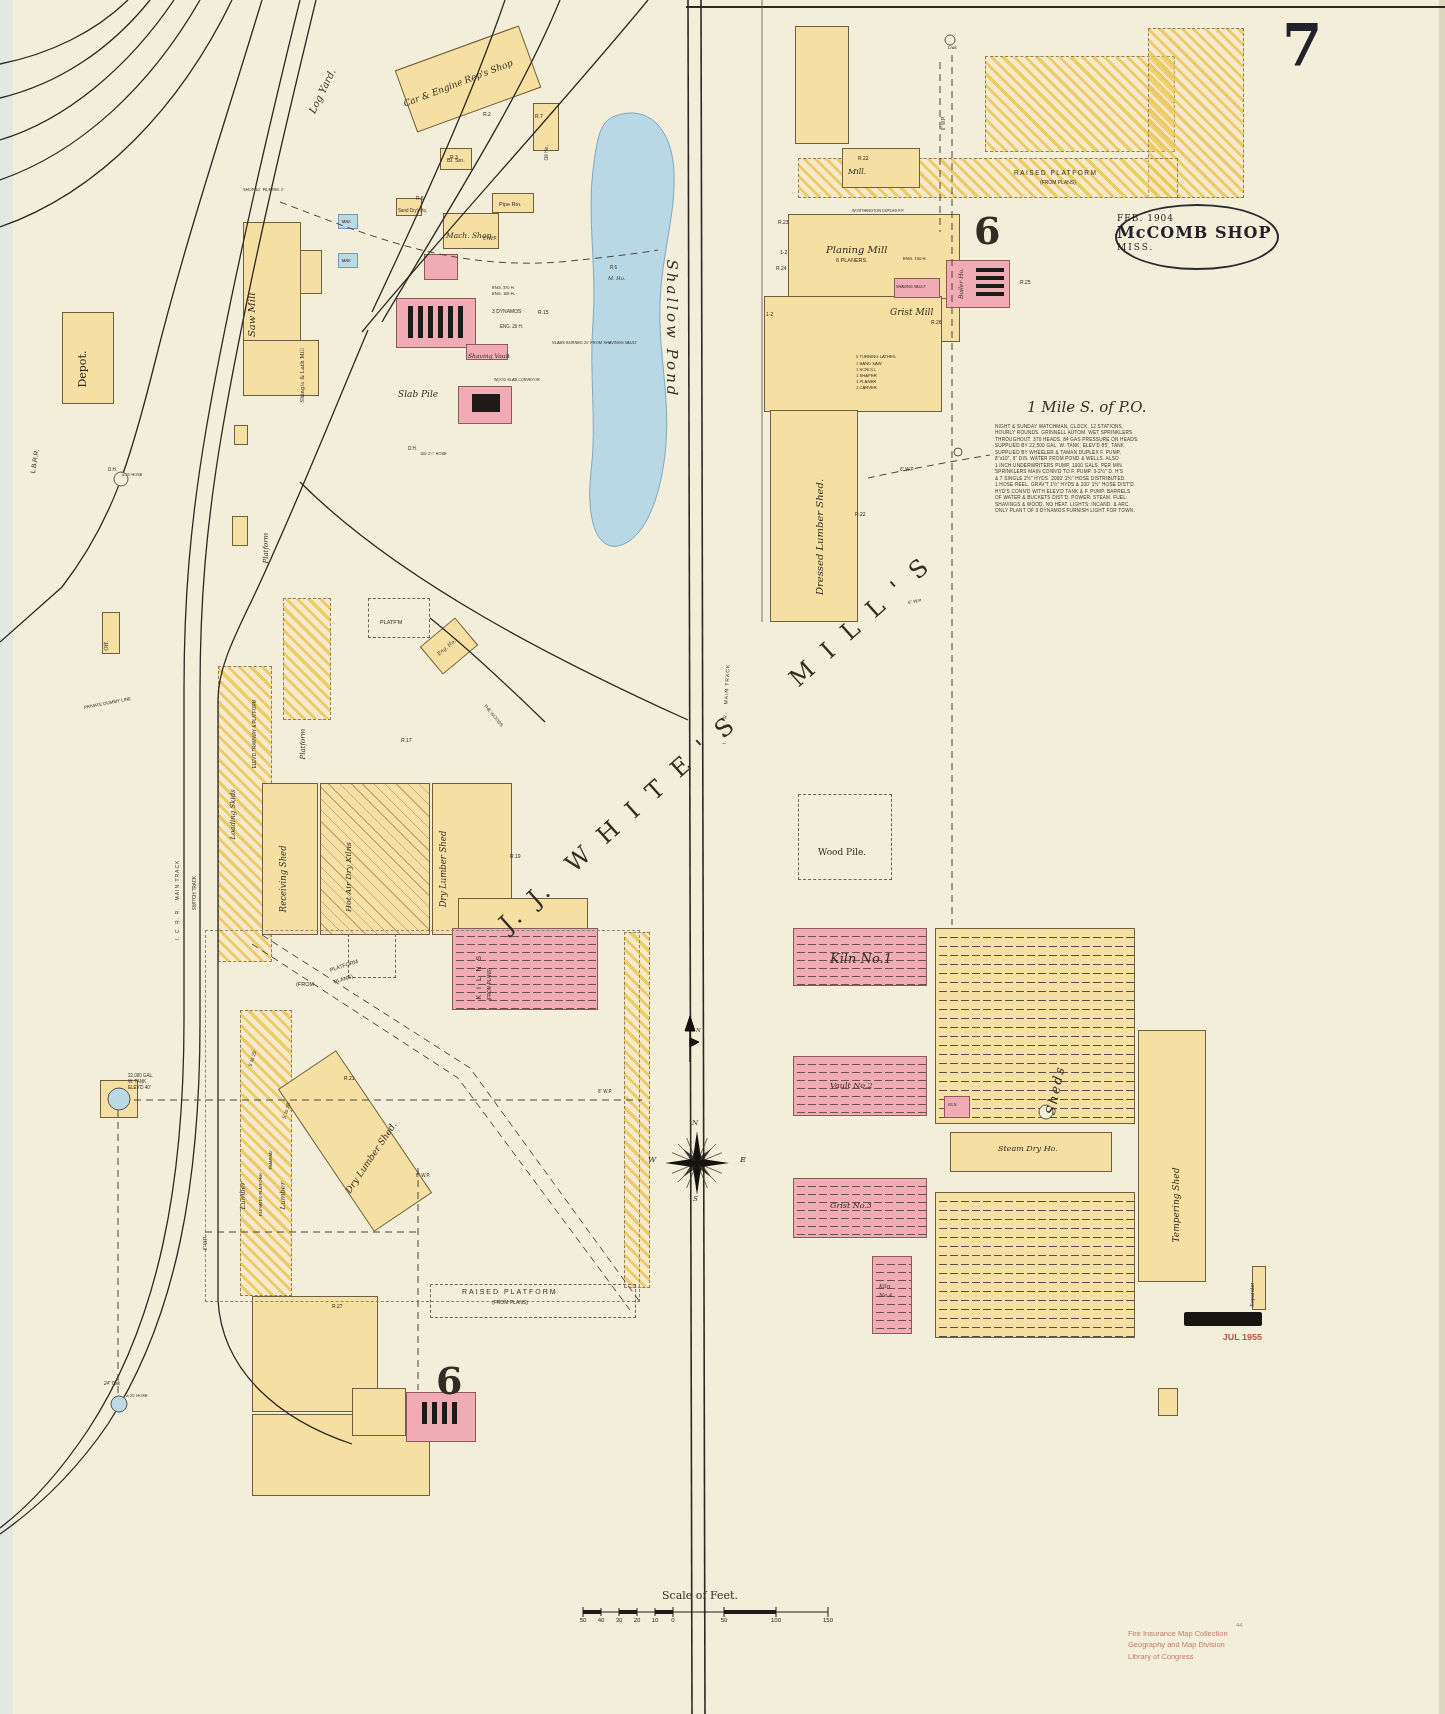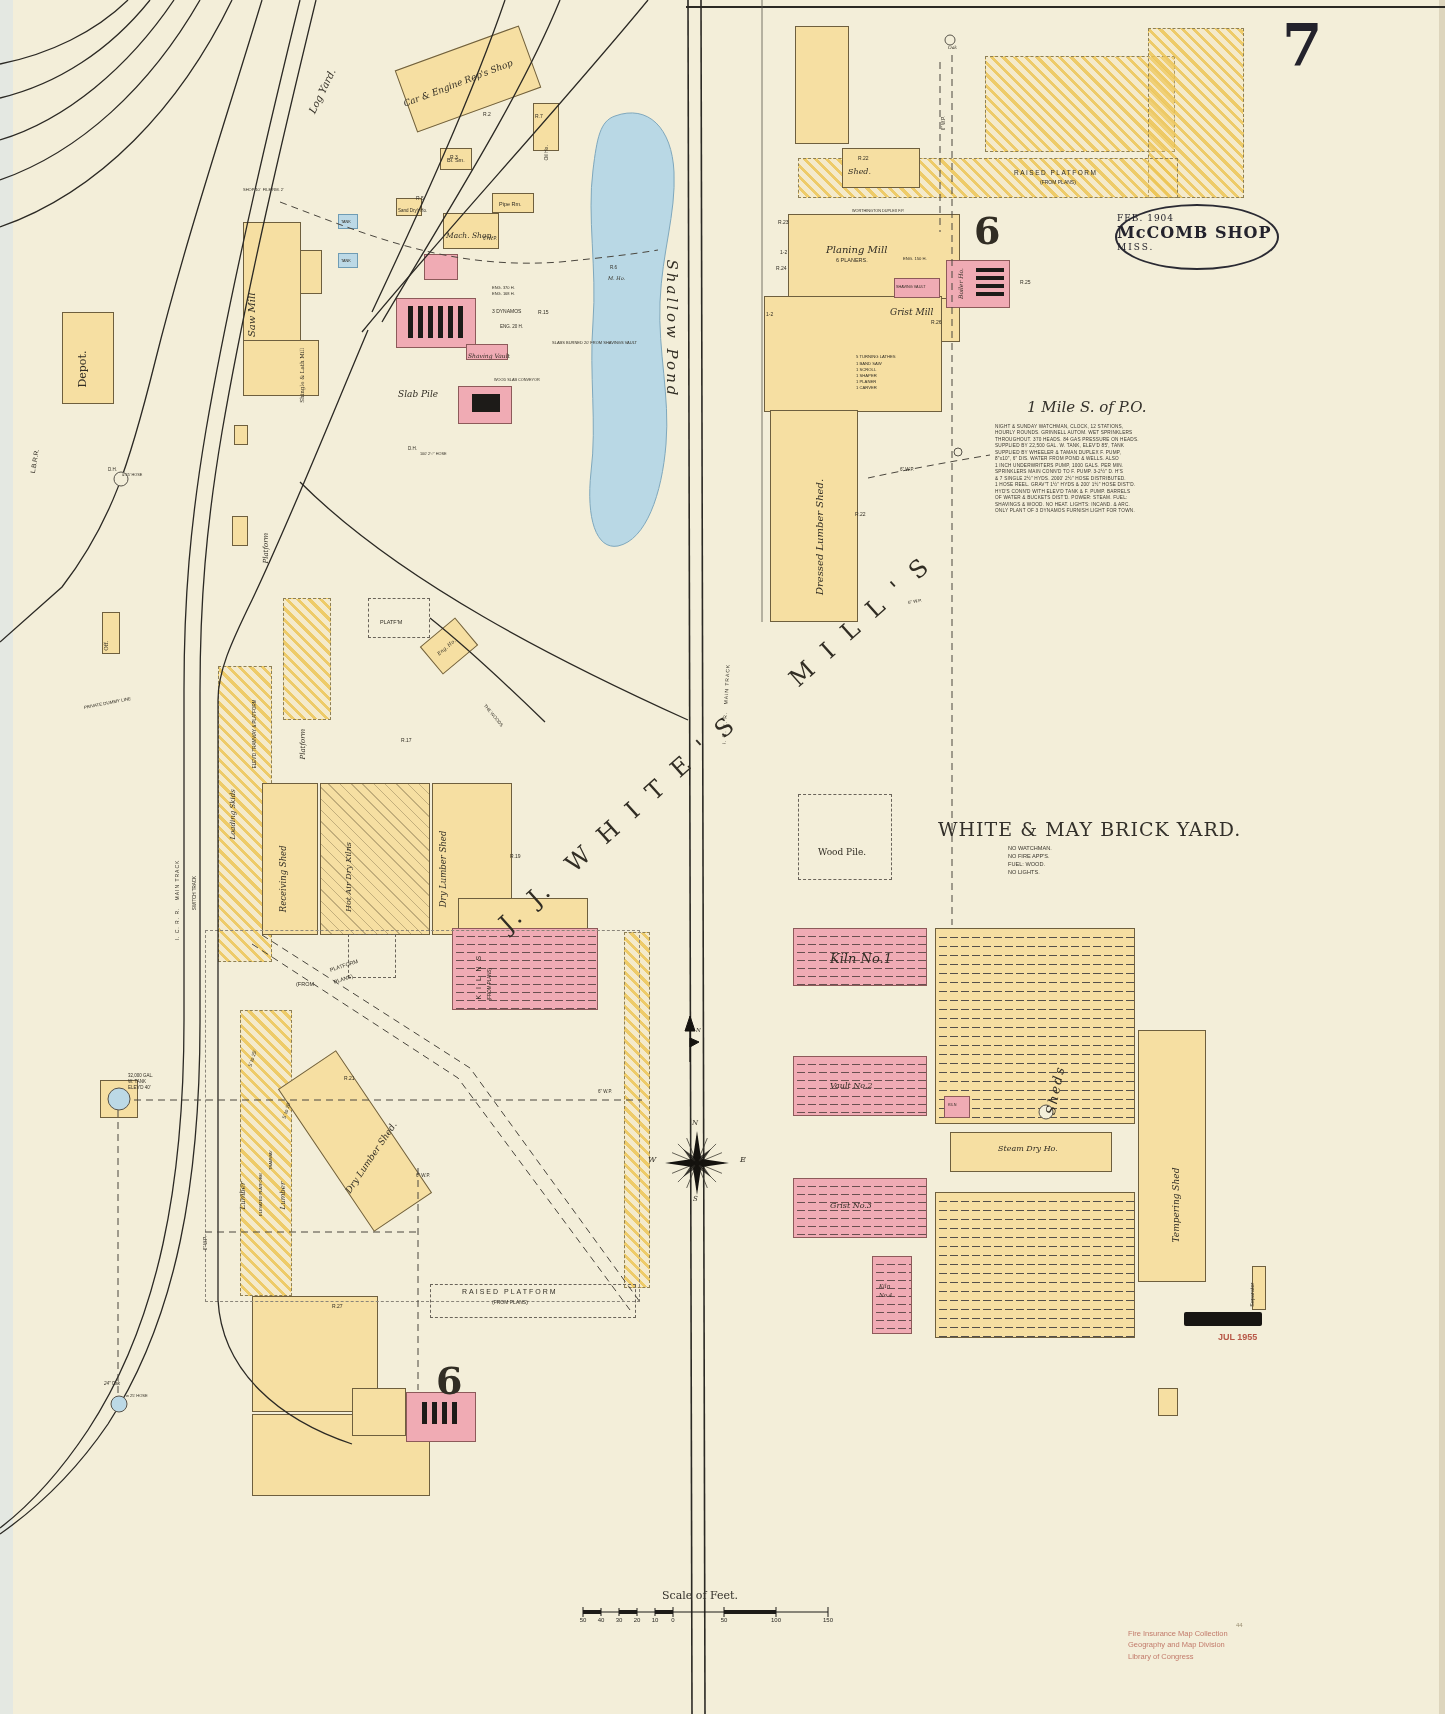--- a/index.html
+++ b/index.html
@@ -45,21 +45,21 @@
   #oval-stamp .s3{font-size:9px;letter-spacing:2px;}
   #po-note{left:995px;top:398px;width:270px;}
   #po-note .po-title{font-family:"DejaVu Serif",serif;font-size:15px;font-style:italic;margin:0 0 8px 32px;}
   #po-note-lines{font-size:4.7px;line-height:1.38;letter-spacing:.2px;color:#3a362e;}
   #brick-yard{left:938px;top:818px;}
   #brick-yard .by-title{font-family:"DejaVu Serif",serif;font-size:19px;letter-spacing:1px;}
   #brick-notes{margin-left:70px;margin-top:4px;font-size:5.6px;line-height:1.45;color:#3a362e;}
   #loc{left:1128px;top:1628px;color:#c27b6b;font-size:7.5px;line-height:1.5;}
   #jul-stamp{left:1184px;top:1312px;}
   #jul-stamp .ink-bar{width:78px;height:14px;background:#171512;border-radius:2px;}
-  #jul-stamp .jul-date{display:block;margin:6px 0 0 34px;color:#b85848;font-weight:bold;font-size:9px;}
+  #jul-stamp .jul-date{display:block;margin:6px 0 0 34px;color:#b85848;font-weight:bold;font-size:9px;text-align:right;}
   #scale-label{position:absolute;left:662px;top:1589px;z-index:6;font-family:"DejaVu Serif",serif;font-size:11px;}
   #scale-ticks{position:absolute;left:0;top:0;z-index:6;}
   .tick-label{position:absolute;top:1617px;transform:translateX(-50%);font-size:6px;color:#2b2924;}
 </style>
 </head>
 <body>
 
 <div class="sheet">
   <div class="edge-left"></div>
   <div class="edge-right"></div>
@@ -308,21 +308,21 @@
       <span class="ml sans" style="left: 344px; top: 1076px; font-size: 5px;">R.21</span>
       <span class="ml sans" style="left: 401px; top: 738px; font-size: 5px;">R.17</span>
       <span class="ml sans" style="left: 510px; top: 854px; font-size: 5px;">R.19</span>
       <span class="ml sans" style="left: 483px; top: 112px; font-size: 5px;">R.2</span>
       <span class="ml sans" style="left: 450px; top: 155px; font-size: 5px;">R.3</span>
       <span class="ml sans" style="left: 416px; top: 196px; font-size: 5px;">R.5</span>
       <span class="ml sans" style="left: 535px; top: 114px; font-size: 5px;">R.7</span>
       <span class="ml sans" style="left: 538px; top: 310px; font-size: 5px;">R.15</span>
       <span class="ml serif" style="left: 608px; top: 276px; font-size: 5px; font-style: italic;">M. Ho.</span>
       <span class="ml sans" style="left: 610px; top: 266px; font-size: 4.5px;">R.6</span>
-      <span class="ml serif" style="left: 848px; top: 168px; font-size: 8px; font-style: italic;">Shed.</span>
+      <span class="ml serif" style="left: 848px; top: 168px; font-size: 8px; font-style: italic;">Mill.</span>
       <span class="ml sans" style="left: 858px; top: 156px; font-size: 5px;">R.22</span>
       <span class="ml sans" style="left: 1014px; top: 170px; font-size: 6.5px; letter-spacing: 1.5px;">RAISED PLATFORM</span>
       <span class="ml sans" style="left: 1040px; top: 180px; font-size: 5px;">(FROM PLANS)</span>
       <span class="ml sans" style="left: 852px; top: 210px; font-size: 3.8px;">WORTHINGTON DUPLEX F.P.</span>
       <span class="ml serif" style="left: 974px; top: 212px; font-size: 38px; font-weight: bold;">6</span>
       <span class="ml sans" style="left: 778px; top: 220px; font-size: 5px;">R.23</span>
       <span class="ml serif" style="left: 826px; top: 245px; font-size: 10px; font-style: italic;">Planing Mill</span>
       <span class="ml sans" style="left: 836px; top: 258px; font-size: 5.5px;">6 PLANERS.</span>
       <span class="ml sans" style="left: 780px; top: 250px; font-size: 5px;">1-2</span>
       <span class="ml sans" style="left: 903px; top: 257px; font-size: 4.2px;">ENG. 150 H.</span>
@@ -382,29 +382,20 @@
         <div>SPRINKLERS MAIN CONN'D TO F. PUMP. 3-2½" D. H'S</div>
         <div>&amp; 7 SINGLE 2½" HYDS. 2000' 2½" HOSE DISTRIBUTED.</div>
         <div>1 HOSE REEL. GRAV'T 1½" HYDS &amp; 200' 1½" HOSE DIST'D.</div>
         <div>HYD'S CONN'D WITH ELEV'D TANK &amp; F. PUMP. BARRELS</div>
         <div>OF WATER &amp; BUCKETS DIST'D. POWER: STEAM. FUEL:</div>
         <div>SHAVINGS &amp; WOOD. NO HEAT. LIGHTS: INCAND. &amp; ARC.</div>
         <div>ONLY PLANT OF 3 DYNAMOS FURNISH LIGHT FOR TOWN.</div>
       </div>
   </div>
 
-  <div class="block" id="brick-yard">
-    <div class="by-title">WHITE &amp; MAY BRICK YARD.</div>
-    <div id="brick-notes">
-        <div>NO WATCHMAN.</div>
-        <div>NO FIRE APP'S.</div>
-        <div>FUEL: WOOD.</div>
-        <div>NO LIGHTS.</div>
-      </div>
-  </div>
 
   <div class="block" id="jul-stamp">
     <div class="ink-bar"></div>
     <span class="jul-date">JUL 1955</span>
   </div>
 
   <div class="block" id="loc">
       <div>Fire Insurance Map Collection</div>
       <div>Geography and Map Division</div>
       <div>Library of Congress</div>

